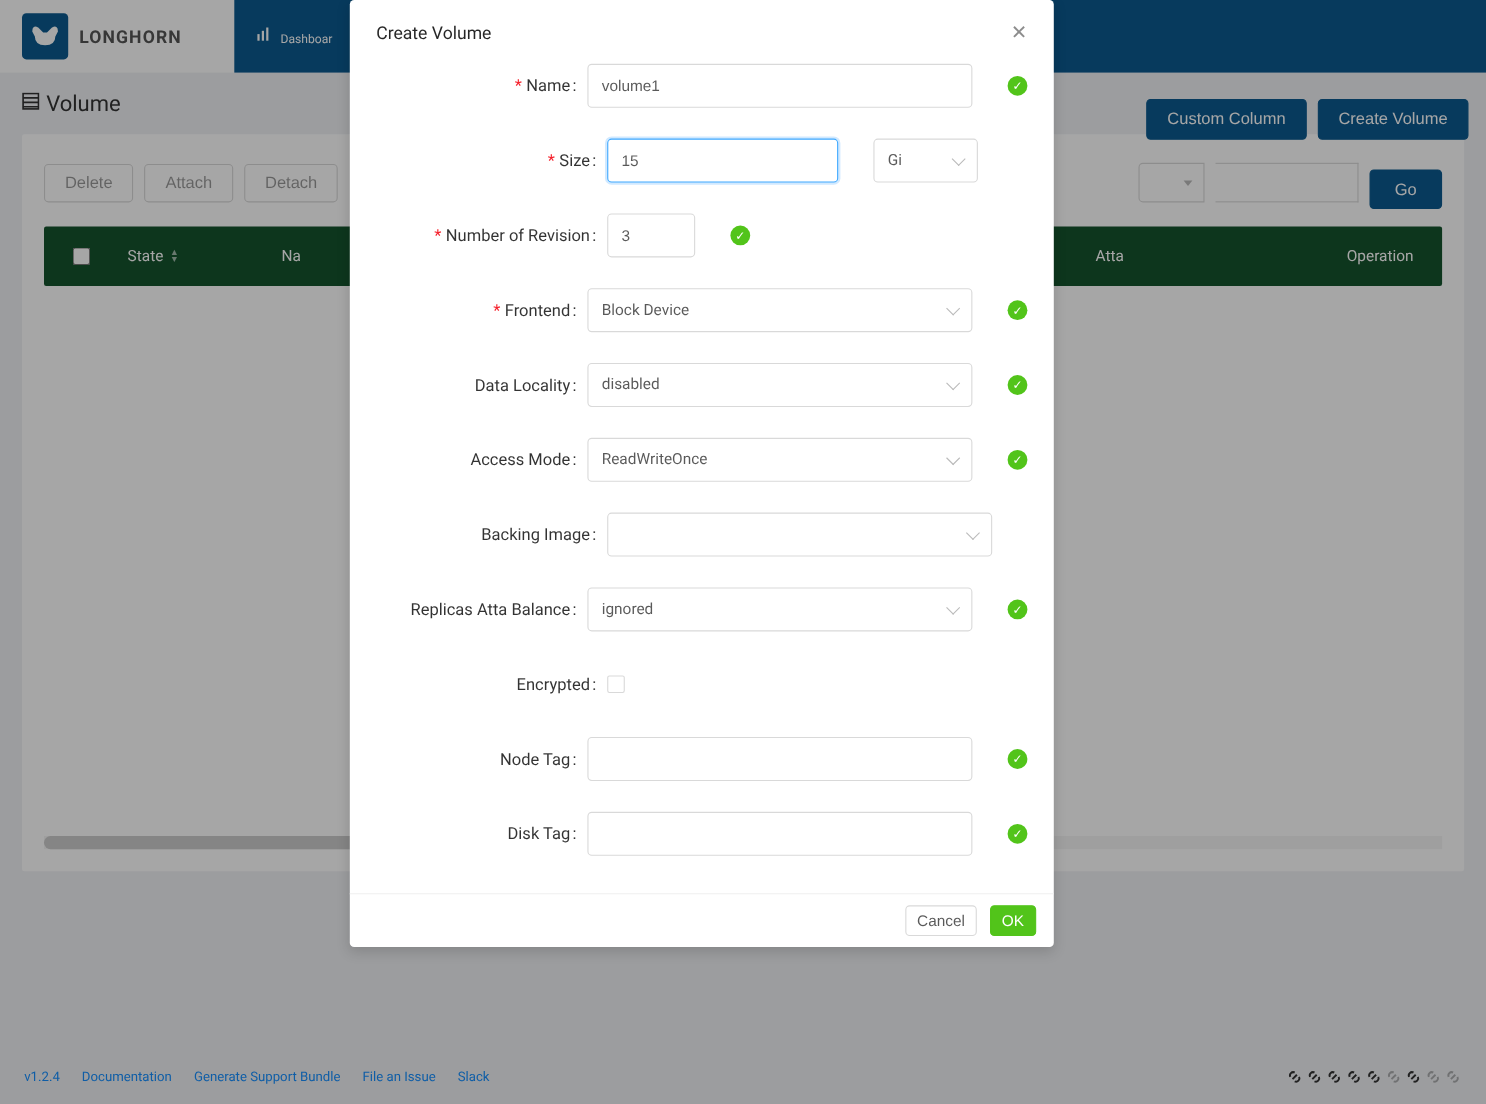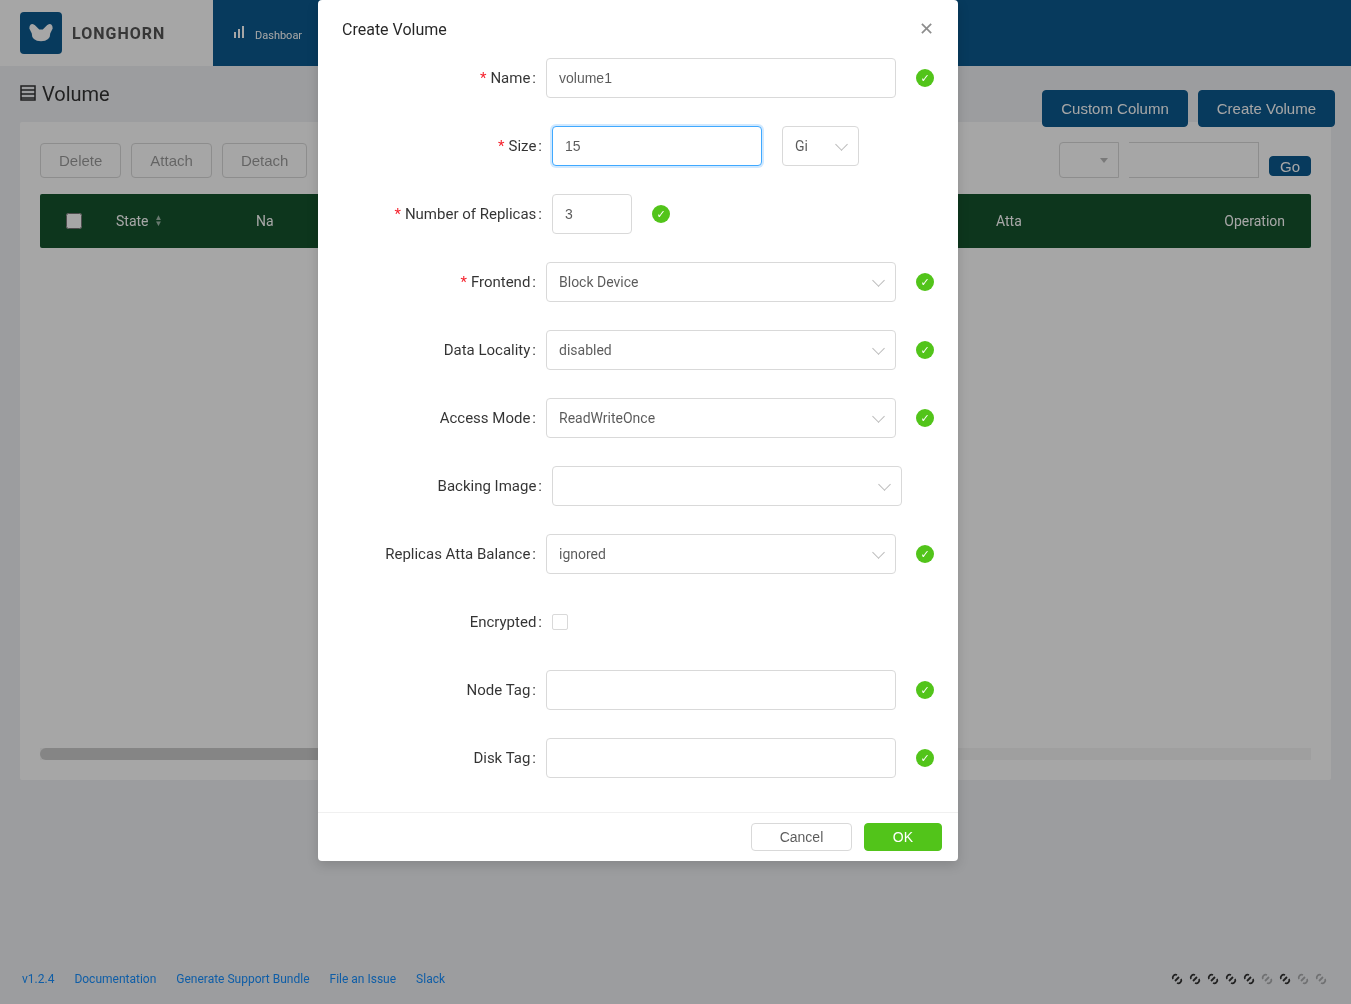--- a/index.html
+++ b/index.html
@@ -22,21 +22,21 @@
 
 .content-card { background: #fff; padding: 20px; border-radius: 2px; margin-bottom: 12px; }
 
 .toolbar { display: flex; align-items: center; margin-bottom: 16px; gap: 10px; position: relative; }
 .btn { border: 1px solid #d9d9d9; background: #fff; padding: 8px 18px; border-radius: 4px; font-size: 15px; color: rgba(0,0,0,0.4); cursor: not-allowed; }
 .btn-primary { background: #0c5a8f; color: #fff; border-color: #0c5a8f; cursor: pointer; }
 .spacer { flex: 1; }
 .select-small { border: 1px solid #d9d9d9; border-radius: 4px 0 0 4px; height: 36px; width: 60px; display: flex; align-items: center; justify-content: flex-end; padding-right: 10px; position: relative; }
 .select-small::after { content: ''; border-left: 4px solid transparent; border-right: 4px solid transparent; border-top: 5px solid #bbb; }
 .search-input { border: 1px solid #d9d9d9; border-left: none; height: 36px; width: 130px; padding: 0 8px; }
-.go-btn { height: 20px; padding: 0 10px; margin-top: 12px; }
+.go-btn { height: 36px; padding: 0 22px; margin-top: 12px; }
 
 .table-header { background: #14532d; color: #fff; height: 54px; display: flex; align-items: center; padding: 0 16px; border-radius: 2px; position: relative; overflow: hidden; }
 .th-check { width: 50px; }
 .th-check input { width: 16px; height: 16px; }
 .th { padding: 0 10px; display: flex; align-items: center; font-size: 14px; }
 .th-state { width: 140px; }
 .th-name { width: 600px; }
 .th-space { width: 140px; }
 .th-atta { width: 70px; }
 .th-op { position: absolute; right: 16px; }
@@ -53,35 +53,35 @@
 .chain-icon.dim { opacity: 0.35; }
 
 
 .overlay { position: absolute; inset: 0; background: rgba(0,0,0,0.35); }
 .modal { position: absolute; top: 0; left: 318px; width: 640px; background: #fff; border-radius: 4px; box-shadow: 0 4px 12px rgba(0,0,0,0.15); }
 .modal-header { padding: 18px 24px; display: flex; align-items: center; justify-content: space-between; }
 .modal-title { font-size: 16px; color: rgba(0,0,0,0.85); }
 .close-btn { font-size: 18px; color: rgba(0,0,0,0.45); cursor: pointer; background: none; border: none; }
 .modal-body { padding: 0 24px 24px; }
 .modal-footer { padding: 10px 16px; border-top: 1px solid #f0f0f0; text-align: right; }
-.modal-footer .btn { padding: 5px 28px; font-size: 14px; cursor: pointer; color: rgba(0,0,0,0.65); text-align: center; }
+.modal-footer .btn { padding: 5px 10px; font-size: 14px; cursor: pointer; color: rgba(0,0,0,0.65); text-align: center; }
 .modal-footer .btn-ok { background: #52c41a; border-color: #52c41a; color: #fff; margin-left: 8px; }
 
 .form-row { display: flex; align-items: center; margin-bottom: 28px; min-height: 40px; }
 .form-label { width: 210px; text-align: right; padding-right: 10px; font-size: 15px; color: rgba(0,0,0,0.8); position: relative; }
 .form-label.req::before { content: '*'; color: #f5222d; margin-right: 4px; }
 .form-label::after { content: ':'; margin-left: 2px; }
-.form-control-wrap { flex: 1; display: flex; align-items: center; gap: 20px; }
+.form-control-wrap { flex: 1; display: flex; align-items: center; gap: 32px; }
 .input { height: 40px; border: 1px solid #d9d9d9; border-radius: 4px; padding: 0 12px; font-size: 14px; color: rgba(0,0,0,0.65); }
 .input.full { width: 350px; }
 .input.focused { border-color: #40a9ff; box-shadow: 0 0 0 2px rgba(24,144,255,0.2); }
 .input.size-input { width: 210px; }
 .input.small { width: 80px; }
 .select { height: 40px; border: 1px solid #d9d9d9; border-radius: 4px; padding: 0 12px; display: flex; align-items: center; justify-content: space-between; font-size: 14px; width: 350px; cursor: pointer; position: relative; }
-.select.unit { width: 77px; }
+.select.unit { width: 95px; }
 .select::after { content: ''; position: absolute; right: 12px; width: 8px; height: 8px; border-right: 1px solid #bbb; border-bottom: 1px solid #bbb; transform: rotate(45deg); margin-top: -4px; }
 .check-mark { width: 18px; height: 18px; background: #52c41a; border-radius: 50%; display: flex; align-items: center; justify-content: center; color: #fff; font-size: 11px; flex-shrink: 0; }
 .checkbox { width: 16px; height: 16px; border: 1px solid #d9d9d9; border-radius: 2px; cursor: pointer; }
 
 .top-right-btns { position: absolute; right: 16px; top: 90px; display: flex; gap: 10px; }
 </style>
 </head>
 <body>
 
 <div class="header">
@@ -225,21 +225,21 @@
       <div class="form-label req">Size</div>
       <div class="form-control-wrap">
         <input class="input size-input focused" value="15" style="">
         <div class="select unit">
             <span>Gi</span>
           </div>
       </div>
     </div>
 
     <div class="form-row">
-      <div class="form-label req">Number of Replicas</div>
+      <div class="form-label req">Number of Revision</div>
       <div class="form-control-wrap">
         <input class="input small" value="3" style="">
         <span class="check-mark">✓</span>
       </div>
     </div>
 
     <div class="form-row">
       <div class="form-label req">Frontend</div>
       <div class="form-control-wrap">
         <div class="select">

